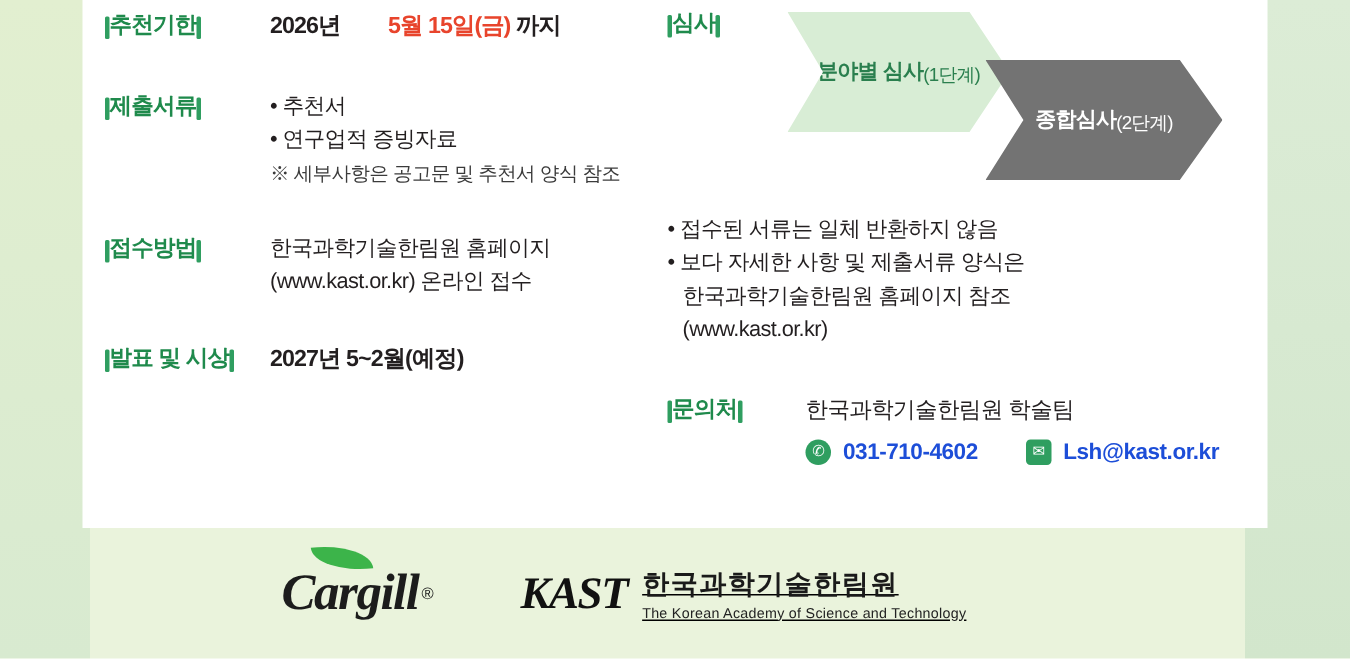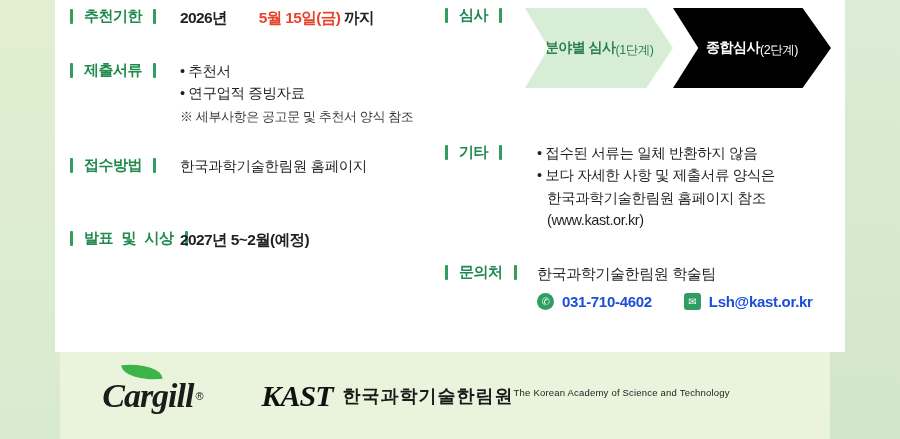--- a/index.html
+++ b/index.html
@@ -28,24 +28,23 @@
   .card {
     position: absolute;
     left: 55px; top: 0;
     width: 790px; height: 352px;
     background: #ffffff;
   }
 
   
   .lbl {
     display: inline-flex;
-    align-items: center;
-    gap: 11px;
+    align-items: flex-end;
+    gap: 0;
     white-space: nowrap;
-    font-family: Liberation Mono, monospace;
   }
   .lbl .bar {
     display: inline-block;
     width: 3px;
     height: 15px;
     background: #2f9e60;
     border-radius: 1px;
   }
   .lbl .txt {
     font-size: 15px;
@@ -80,23 +79,24 @@
   }
   .chev .t1 { font-weight: bold; font-size: 14px; }
   .chev .t2 { font-size: 12.5px; margin-top: 4px; }
   .chev-1 {
     left: 0; width: 148px;
     background: #d8edd5;
     color: #2a7f4e;
     clip-path: polygon(0 0, 82% 0, 100% 50%, 82% 100%, 0 100%, 16% 50%);
   }
   .chev-2 {
-    left: 148px; width: 158px;
-    background: #000000;
+    left: 132px; width: 158px;
+    background: #737373;
     clip-path: polygon(0 0, 82% 0, 100% 50%, 82% 100%, 0 100%, 16% 50%);
+    margin-top: 32px;
   }
 
   .contact-line { display: flex; align-items: center; gap: 8px; margin-top: 5px; }
   .ico {
     width: 17px; height: 17px;
     border-radius: 50%;
     background: #2f9e60;
     color: #fff;
     font-size: 10px;
     display: inline-flex;
@@ -141,21 +141,21 @@
   .kast .mark {
     font-family: "Liberation Serif", serif;
     font-size: 30px;
     font-weight: bold;
     font-style: italic;
     color: #111;
     letter-spacing: -1px;
   }
   .kast .kr { font-size: 18px; font-weight: bold; color: #1a1a1a; letter-spacing: 1px; }
   .kast .en { font-size: 9.5px; color: #222; letter-spacing: 0.2px; margin-top: 3px; }
-  .kast-txt { display: flex; flex-direction: row; }
+  .kast-txt { display: flex; flex-direction: column; text-decoration: underline; }
 </style>
 </head>
 <body>
 
 <div class="bg-left"></div>
 <div class="bg-right"></div>
 
 <div class="card">
 
   <div class="row" style="left:15px; top:6px; width:400px;">
@@ -189,20 +189,21 @@
   <div class="row" style="left:15px; top:155px; width:420px;">
     <div class="label-col">
       <span class="lbl">
         <span class="bar"></span>
         <span class="txt">접수방법</span>
         <span class="bar"></span>
       </span>
     </div>
     <div class="val-col">
       <span style="display:block">한국과학기술한림원 홈페이지</span>
+      <span style="display:block">(www.kast.or.kr) 온라인 접수</span>
     </div>
   </div>
 
   <div class="row" style="left:15px; top:228px; width:420px;">
     <div class="label-col">
       <span class="lbl">
         <span class="bar"></span>
         <span class="txt">발표 및 시상</span>
         <span class="bar"></span>
       </span>
@@ -225,27 +226,20 @@
       <span class="t1">분야별 심사</span>
       <span class="t2">(1단계)</span>
     </div>
     <div class="chev chev-2">
       <span class="t1">종합심사</span>
       <span class="t2">(2단계)</span>
     </div>
   </div>
 
   <div class="row" style="left:390px; top:142px; width:390px;">
-    <div class="label-col" style="width:92px; flex:0 0 92px;">
-      <span class="lbl">
-        <span class="bar"></span>
-        <span class="txt">기타</span>
-        <span class="bar"></span>
-      </span>
-    </div>
     <div class="val-col">
       <span class="bullet">접수된 서류는 일체 반환하지 않음</span>
       <span class="bullet">보다 자세한 사항 및 제출서류 양식은</span>
       <span style="display:block; padding-left:10px;">한국과학기술한림원 홈페이지 참조</span>
       <span style="display:block; padding-left:10px;">(www.kast.or.kr)</span>
     </div>
   </div>
 
   <div class="row" style="left:390px; top:262px; width:390px;">
     <div class="label-col" style="width:92px; flex:0 0 92px;">

